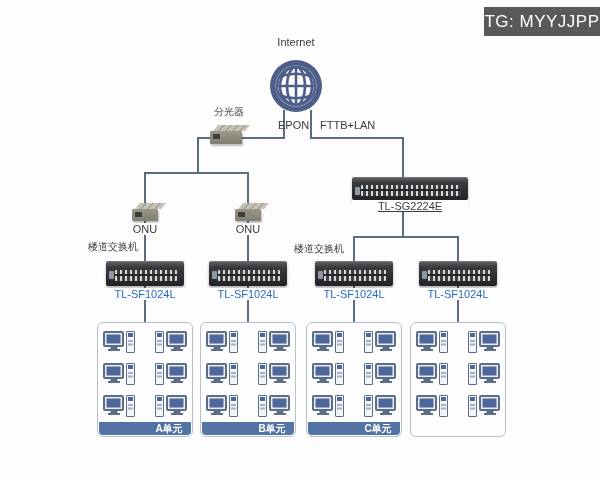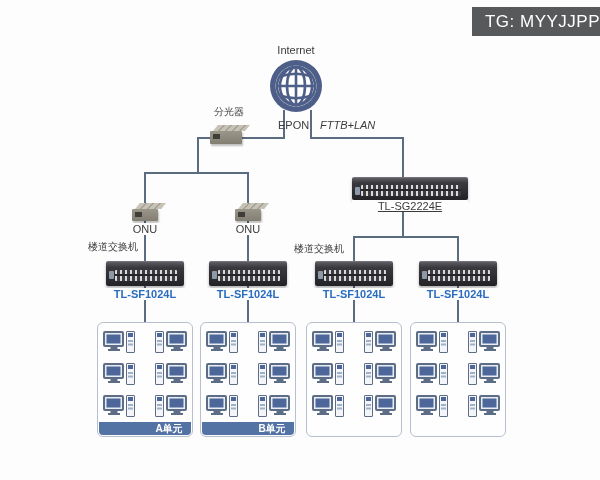--- a/index.html
+++ b/index.html
@@ -6,31 +6,31 @@
   body{
     width:600px;height:480px;background:#fdfdfd;overflow:hidden;position:relative;
     font-family:"Liberation Sans","DejaVu Sans",sans-serif;
   }
   .stage{position:absolute;left:0;top:0;width:600px;height:480px;}
   svg.wires{position:absolute;left:0;top:0;pointer-events:none;}
 
   
   .lbl{position:absolute;color:#3c3c3c;white-space:nowrap;}
   .lbl.center{text-align:center;}
-  .lbl-internet{left:256px;top:36px;width:80px;font-size:11px;margin-top:8px;}
+  .lbl-internet{left:256px;top:36px;width:80px;font-size:11px;}
   .lbl-splitter{left:203px;top:105px;width:52px;font-size:10px;}
   .lbl-epon{left:244px;top:119px;width:64px;font-size:11px;padding-left:34px;}
-  .lbl-fttb{left:320px;top:119px;width:58px;font-size:11px;font-style:italic;}
+  .lbl-fttb{left:320px;top:119px;width:58px;font-size:11px;}
   .lbl-onu1{left:118px;top:223px;width:54px;font-size:11px;background:#fdfdfd;}
   .lbl-onu2{left:221px;top:223px;width:54px;font-size:11px;background:#fdfdfd;}
   .lbl-corr-l{left:88px;top:240px;font-size:10px;}
   .lbl-corr-r{left:294px;top:242px;font-size:10px;}
   .lbl-core{left:352px;top:200px;width:116px;font-size:11px;background:#fdfdfd;text-decoration:underline;}
   .lbl-model{position:absolute;top:288px;width:78px;text-align:center;font-size:11px;
-             font-weight:bold;color:#2a6cc0;background:#fdfdfd;}
+             font-weight:normal;color:#2a6cc0;background:#fdfdfd;}
 
   
   .globe{position:absolute;left:269px;top:59px;width:54px;height:54px;}
 
   
   .box3d{position:absolute;background:linear-gradient(180deg,#9a9689 0%,#827e72 100%);
          border-radius:1px;box-shadow:1px 2px 2px rgba(0,0,0,.25);}
   .box3d::before{content:"";position:absolute;left:3px;top:-6px;width:100%;height:6px;
          background:repeating-linear-gradient(90deg,#c6c2b6 0 5px,#a5a196 5px 7px);
          transform:skewX(-40deg);transform-origin:bottom left;}
@@ -71,22 +71,22 @@
   .mon::after{content:"";position:absolute;left:50%;bottom:-4px;transform:translateX(-50%);
        width:7px;height:3px;background:#5e6d86;}
   .mon::before{content:"";position:absolute;left:50%;bottom:-6px;transform:translateX(-50%);
        width:12px;height:2px;background:#5e6d86;}
   .tower{position:relative;width:7px;height:20px;border:1.5px solid #5e6d86;background:#f3f5f8;border-radius:1px;}
   .tower::before{content:"";position:absolute;left:1px;right:1px;top:1px;height:4px;background:#4e679a;}
   .tower::after{content:"";position:absolute;left:1px;right:1px;top:8px;height:1.5px;
        background:#9fb0c6;box-shadow:0 3.5px 0 #9fb0c6;}
 
   
-  .tg-badge{position:absolute;right:0;top:7px;width:128px;height:29px;background:#58595b;
-       color:#fff;font-size:17px;line-height:29px;text-align:right;letter-spacing:.5px;}
+  .tg-badge{position:absolute;right:0;top:7px;width:116px;height:29px;background:#58595b;
+       color:#fff;font-size:17px;line-height:29px;text-align:center;letter-spacing:.5px;}
   .site-bar{position:absolute;left:0;top:443px;width:312px;height:34px;background:#58595b;
        color:#fff;font-size:20px;line-height:34px;padding-left:14px;box-sizing:border-box;}
 </style>
 </head>
 <body>
 
 <div class="stage">
 
   <svg class="wires" width="600" height="480" viewBox="0 0 600 480">
     <g fill="none" stroke="#5b6b80" stroke-width="2">
@@ -252,20 +252,21 @@
         </div>
         <div class="pc">
           <span class="mon"></span>
           <span class="tower"></span>
         </div>
         <div class="pc mirror">
           <span class="mon"></span>
           <span class="tower"></span>
         </div>
       </div>
+    <div class="band">C单元</div>
   </div>
   <div class="unit" style="left:410px;">
     <div class="pcs">
         <div class="pc">
           <span class="mon"></span>
           <span class="tower"></span>
         </div>
         <div class="pc mirror">
           <span class="mon"></span>
           <span class="tower"></span>

